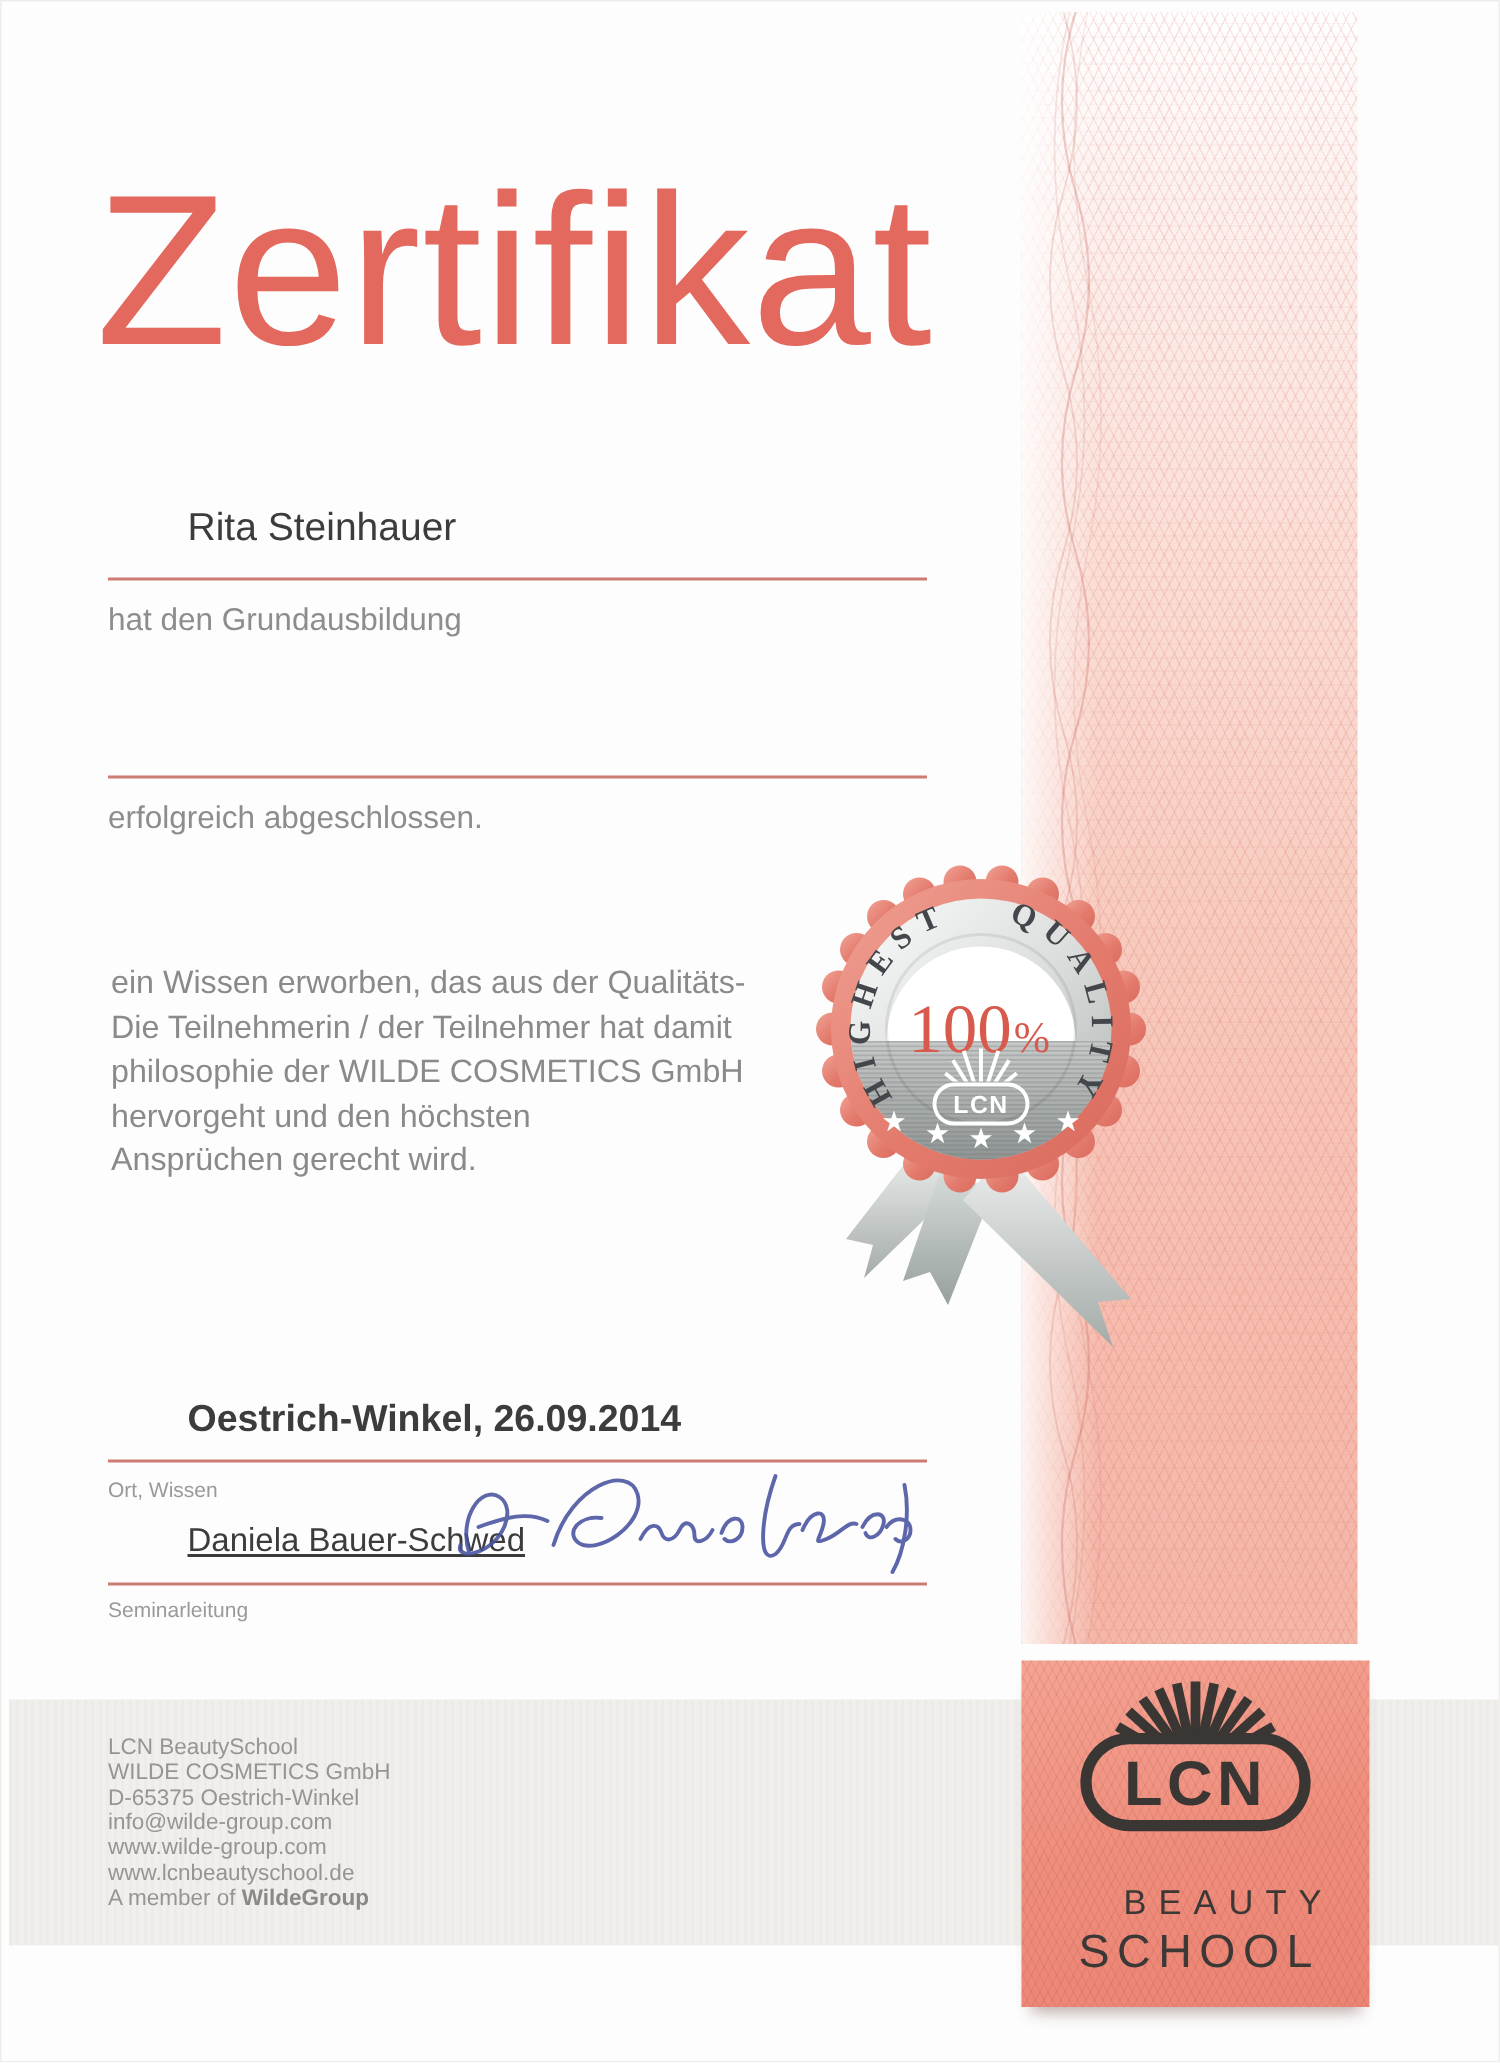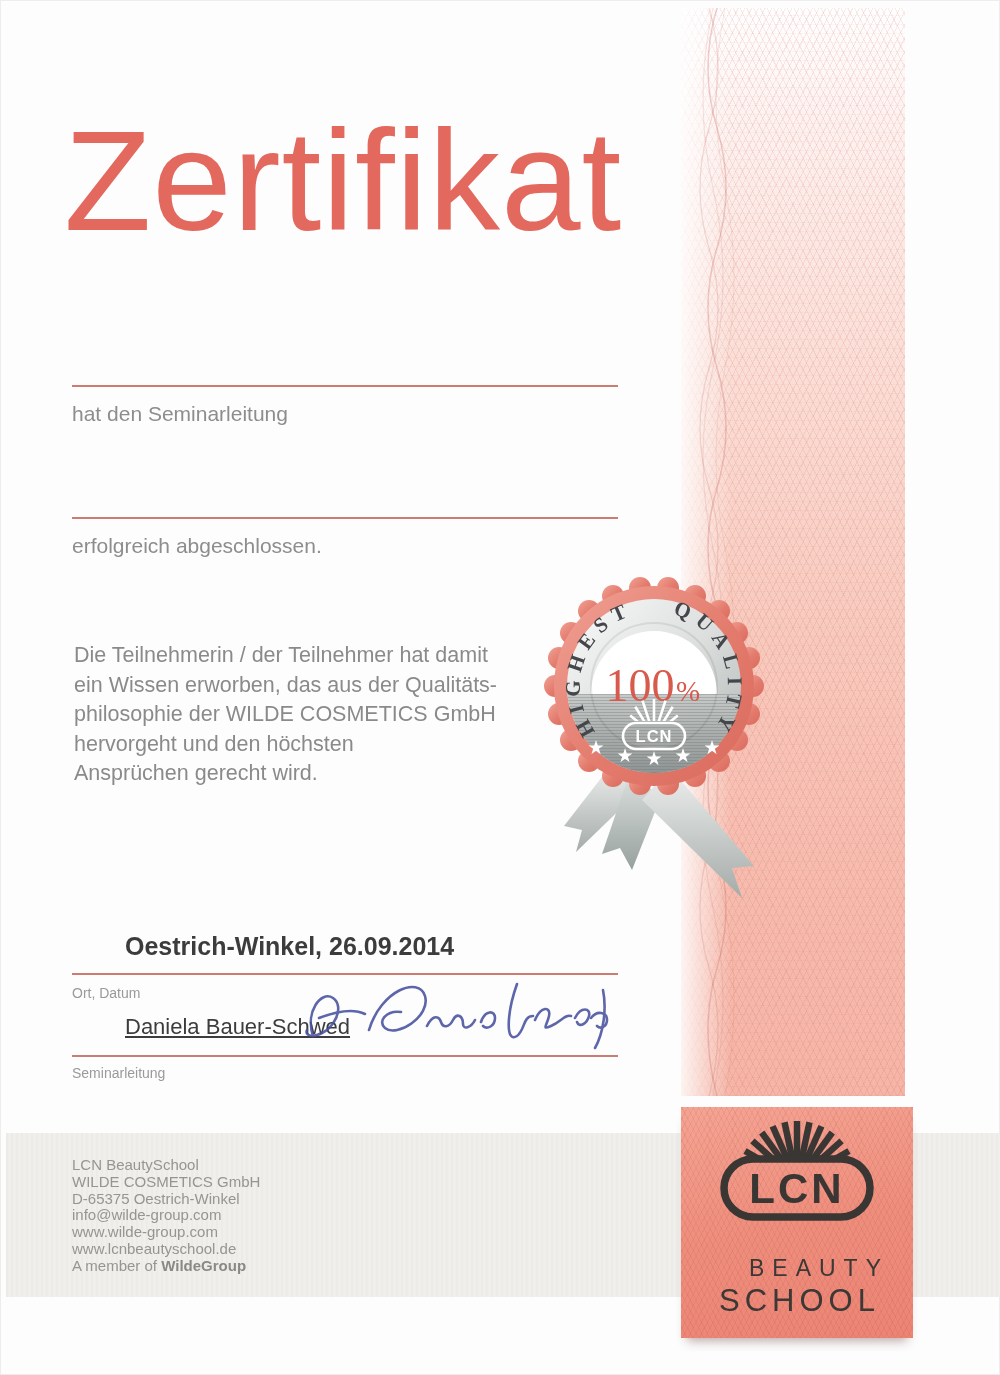--- a/index.html
+++ b/index.html
@@ -80,29 +80,30 @@
         <path stroke-opacity=".30" stroke-width="1.5" d="M36,0 Q18,60 36,120 T36,240 T36,360 T36,480 T36,600 T36,720 T36,840 T36,960 T36,1088"></path>
         <path stroke-opacity=".22" stroke-width="1.2" d="M28,0 Q46,60 28,120 T28,240 T28,360 T28,480 T28,600 T28,720 T28,840 T28,960 T28,1088"></path>
         <path stroke-opacity=".16" stroke-width="1.2" d="M32,0 Q12,90 32,180 T32,360 T32,540 T32,720 T32,900 T32,1088"></path>
         <path stroke-opacity=".14" stroke-width="1" d="M44,0 Q26,90 44,180 T44,360 T44,540 T44,720 T44,900 T44,1088"></path>
       </g>
     </svg>
   </div>
 
   <div class="title">Zertifikat</div>
 
+  <div class="name-line dark">Rita Steinhauer</div>
   <div class="rule rule1"></div>
-  <div class="intro gray">hat den Seminarleitung</div>
+  <div class="intro gray">hat den Grundausbildung</div>
 
   <div class="rule rule2"></div>
   <div class="result gray">erfolgreich abgeschlossen.</div>
 
   <div class="body-par">
+    <div>ein Wissen erworben, das aus der Qualitäts-</div>
     <div>Die Teilnehmerin / der Teilnehmer hat damit</div>
-    <div>ein Wissen erworben, das aus der Qualitäts-</div>
     <div>philosophie der WILDE COSMETICS GmbH</div>
     <div>hervorgeht und den höchsten</div>
     <div>Ansprüchen gerecht wird.</div>
   </div>
 
   <svg class="badge" width="240" height="345" viewBox="0 0 240 345">
     <defs>
       <linearGradient id="ribGrad" x1="0" y1="0" x2="0" y2="1">
         <stop offset="0" stop-color="#eef0ef"></stop>
           <stop offset="1" stop-color="#a4aba9"></stop>
@@ -200,21 +201,21 @@
 
     <text class="starTxt" x="54" y="186" font-size="19" text-anchor="middle">★</text>
     <text class="starTxt" x="83" y="194" font-size="19" text-anchor="middle">★</text>
     <text class="starTxt" x="112" y="197" font-size="19" text-anchor="middle">★</text>
     <text class="starTxt" x="141" y="194" font-size="19" text-anchor="middle">★</text>
     <text class="starTxt" x="170" y="186" font-size="19" text-anchor="middle">★</text>
   </svg>
 
   <div class="place-date dark">Oestrich-Winkel, 26.09.2014</div>
   <div class="rule rule3"></div>
-  <div class="small-label lbl-ort">Ort, Datum</div>
+  <div class="small-label lbl-ort">Ort, Wissen</div>
 
   <div class="signer dark">Daniela Bauer-Schwed</div>
   <svg class="signature" width="355" height="98" viewBox="0 0 355 98">
     <g fill="none" stroke="#47529f" stroke-width="2.6" stroke-linecap="round" opacity=".88">
       <path d="M28,64 C20,40 36,18 48,26 C60,34 50,58 32,63 C26,65 20,63 22,58"></path>
       <path d="M34,46 C60,36 72,38 80,42"></path>
       <path d="M84,58 C96,18 134,4 140,24 C146,44 112,66 100,56 C92,49 102,38 116,40"></path>
       <path d="M142,54 C148,42 154,44 156,50 C158,56 164,56 168,48 C172,40 178,44 178,52 C178,58 186,56 190,48"></path>
       <path d="M196,50 C200,38 210,38 210,46 C210,54 202,58 198,54"></path>
       <path d="M232,12 C222,40 220,72 232,64 C240,58 238,44 248,44"></path>

